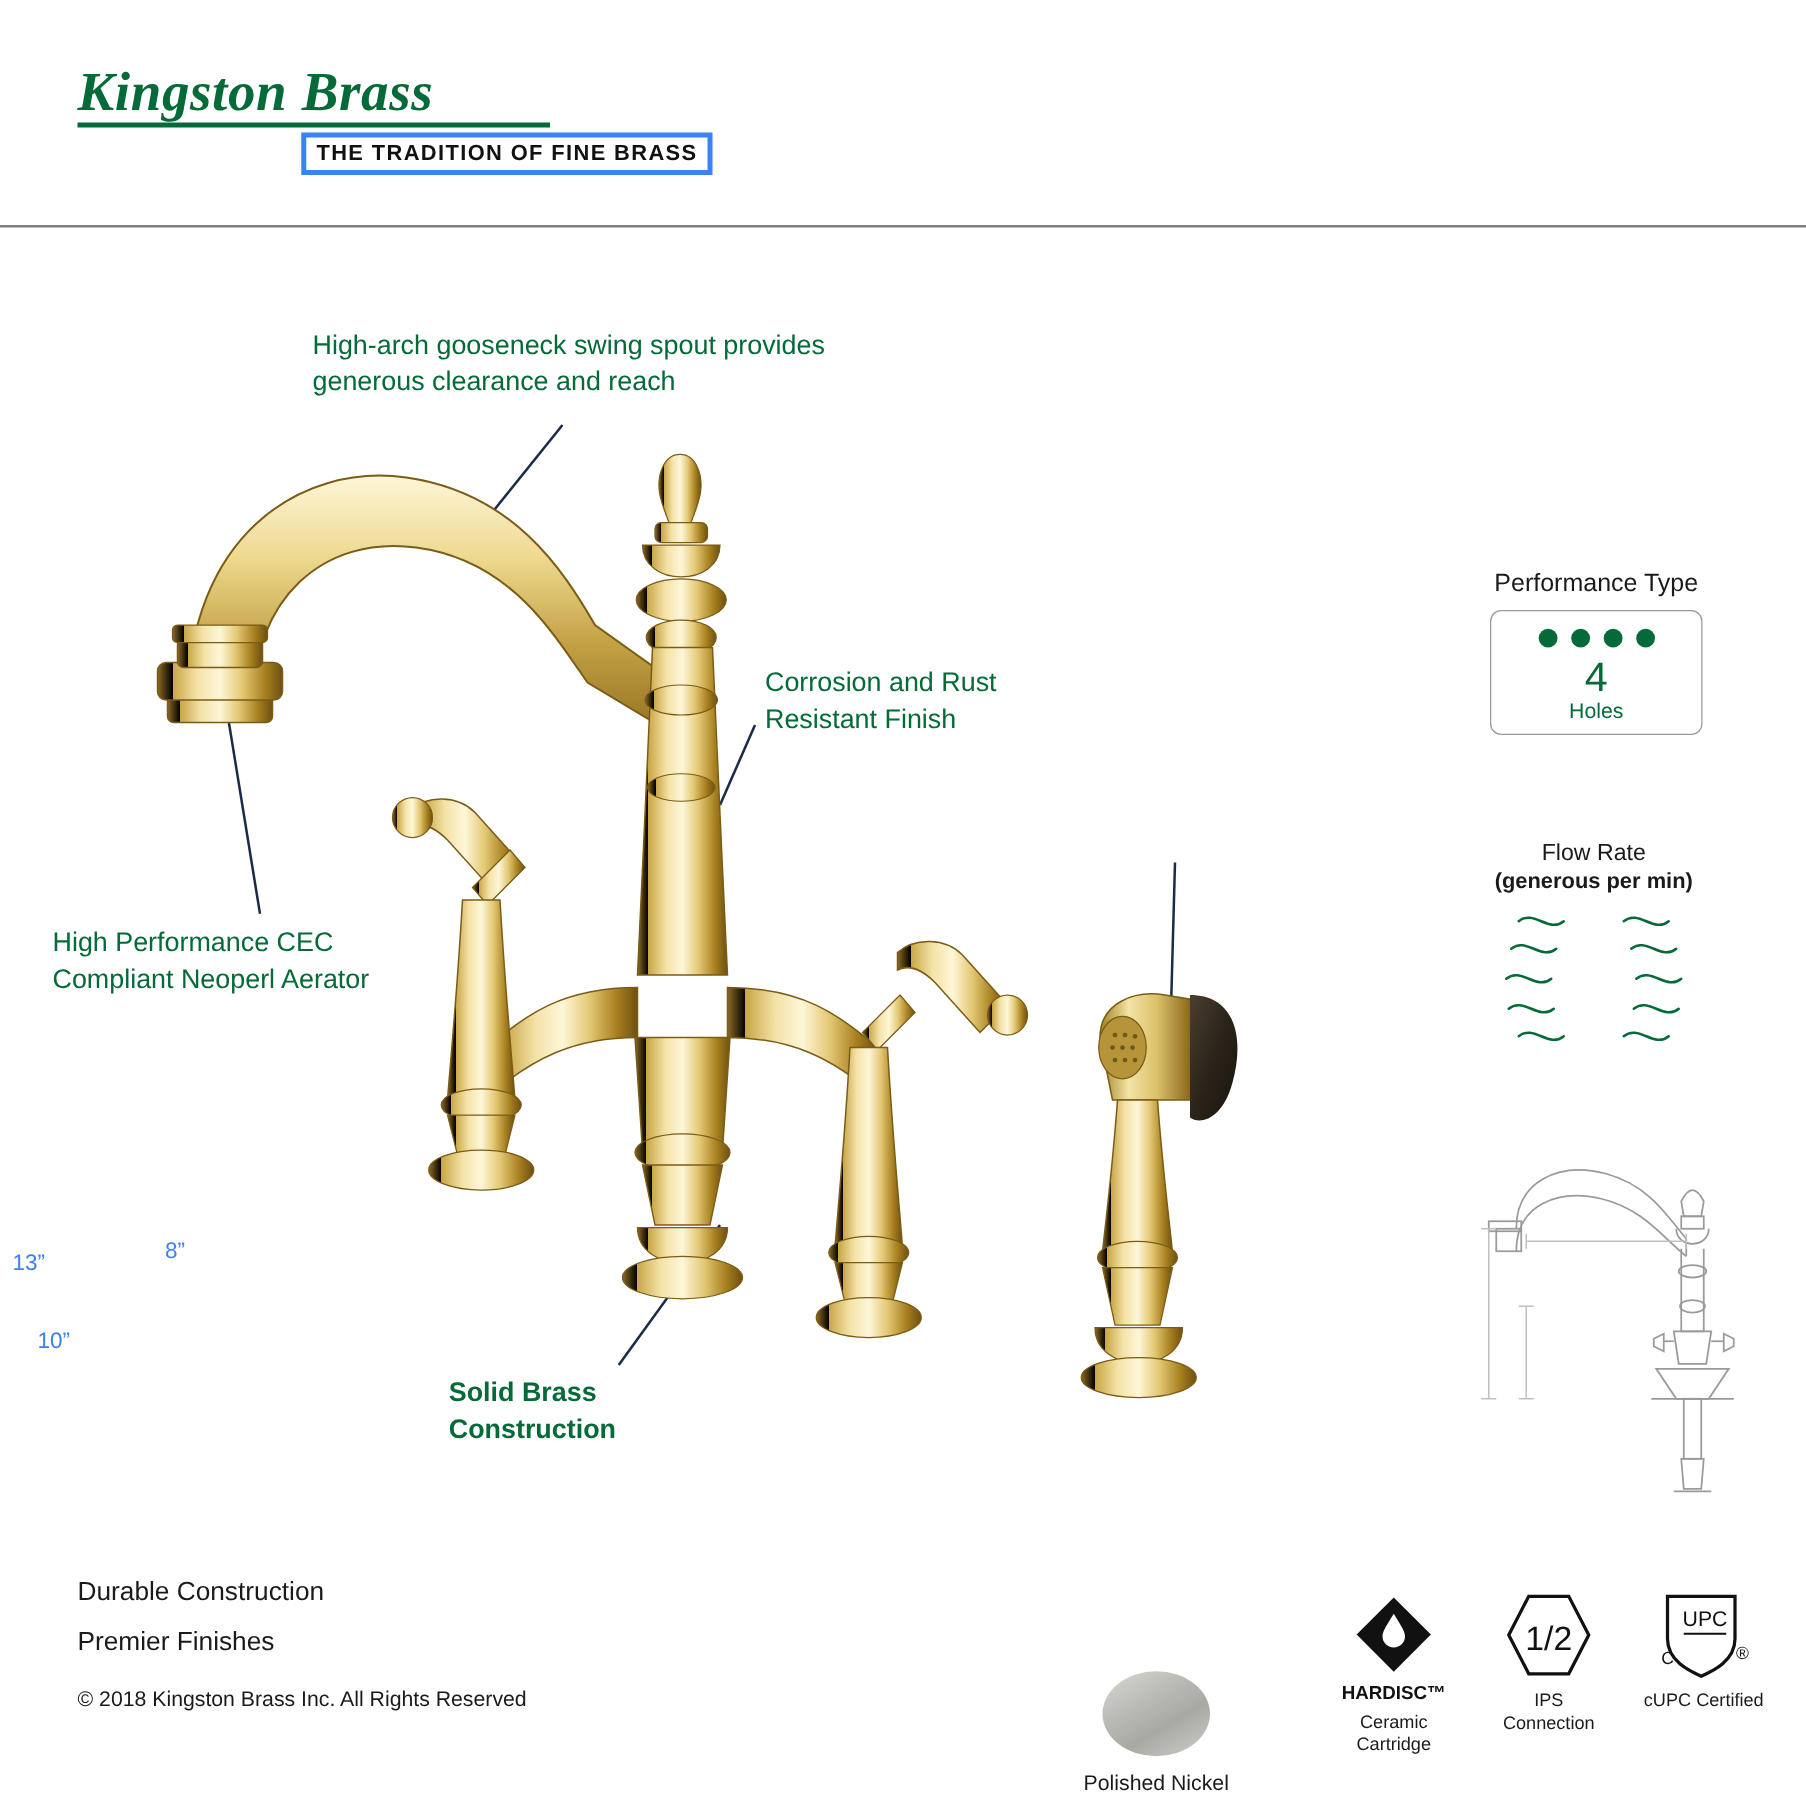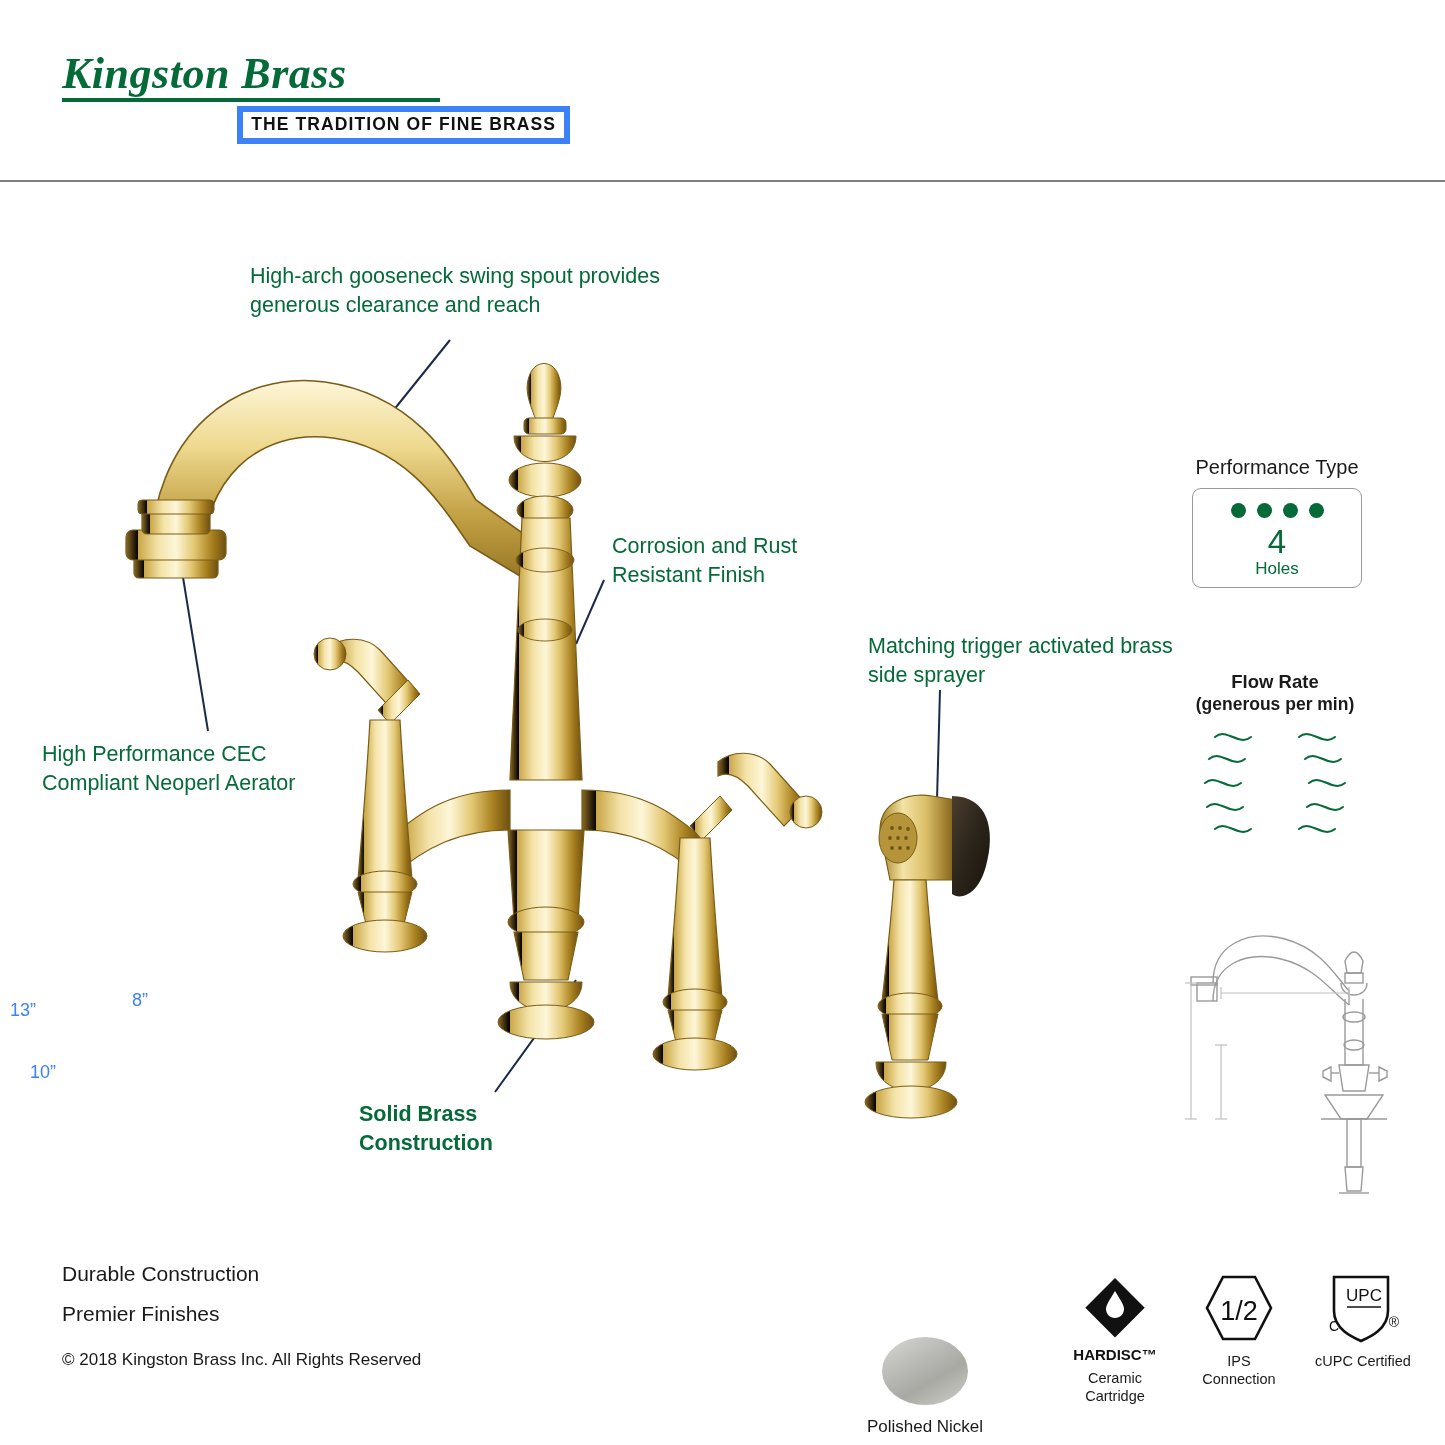--- a/index.html
+++ b/index.html
@@ -44,21 +44,21 @@
     width: 378px;
     margin-top: 2px;
   }
   .brand-tagline-wrap {
     display: flex;
     justify-content: flex-end;
     width: 508px;
     margin-top: 4px;
   }
   .brand-tagline {
-    border: 6px solid #3b82f6;
+    border: 4px solid #3b82f6;
     padding: 2px 8px 3px 8px;
     font-size: 17.5px;
     font-weight: bold;
     letter-spacing: 1.1px;
     color: #111;
     font-family: "Liberation Sans", sans-serif;
     white-space: nowrap;
   }
   .header-rule {
     position: absolute;
@@ -150,21 +150,21 @@
   
   .flow-block {
     position: absolute;
     left: 1175px;
     top: 670px;
     width: 200px;
     text-align: center;
   }
   .flow-title {
     font-size: 18.5px;
-    font-weight: bold;
+    font-weight: normal;
     color: #1a1a1a;
     line-height: 1.3;
   }
   .flow-sub {
     font-size: 17.5px;
     font-weight: bold;
     color: #1a1a1a;
   }
   .flow-graphic {
     position: relative;
@@ -274,21 +274,20 @@
     <div class="brand-name">Kingston Brass</div>
     <div class="brand-rule"></div>
     <div class="brand-tagline-wrap">
       <div class="brand-tagline">THE TRADITION OF FINE BRASS</div>
     </div>
   </div>
   <div class="header-rule"></div>
 
   <div class="callout c-spout">High-arch gooseneck swing spout provides generous clearance and reach</div>
   <div class="callout c-finish">Corrosion and Rust Resistant Finish</div>
-  <div class="callout c-sprayer">Matching trigger activated brass side sprayer</div>
   <div class="callout c-aerator">High Performance CEC Compliant Neoperl Aerator</div>
   <div class="callout c-brass">Solid Brass Construction</div>
 
   <svg class="leaders" viewBox="0 0 1445 1445">
     <g stroke="#1a2b4a" stroke-width="2" fill="none">
       <line x1="450" y1="340" x2="372" y2="437"></line>
       <line x1="604" y1="580" x2="576" y2="644"></line>
       <line x1="940" y1="690" x2="936" y2="836"></line>
       <line x1="208" y1="731" x2="181" y2="565"></line>
       <line x1="495" y1="1092" x2="576" y2="980"></line>

